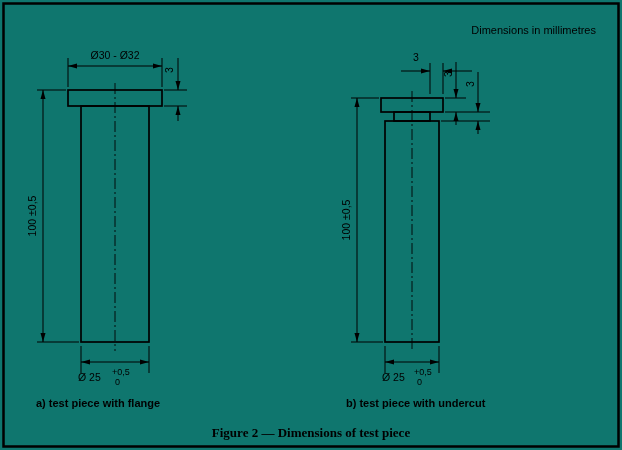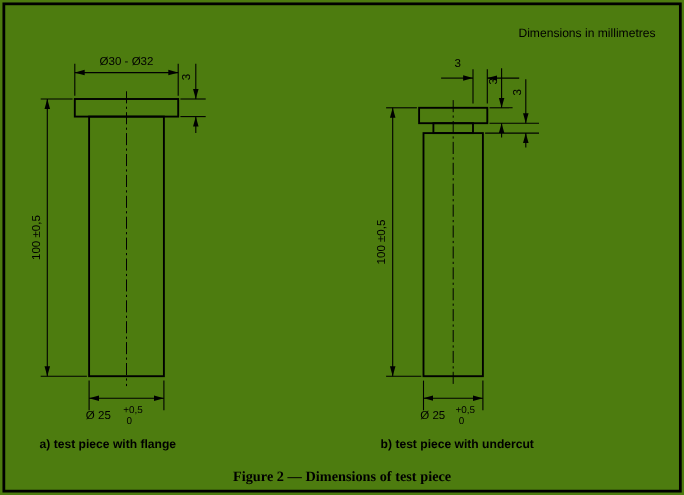--- a/index.html
+++ b/index.html
@@ -1,16 +1,16 @@
 <!DOCTYPE html>
 <html><head>
 <meta charset="utf-8">
 <style>
   html,body{margin:0;padding:0;background:#ffffff;}
-  .page{width:622px;height:450px;position:relative;background:#4d7c0f;overflow:hidden;}
+  .page{width:622px;height:450px;position:relative;background:#0f766e;overflow:hidden;}
   svg{display:block;}
   .obj{fill:none;stroke:#000;stroke-width:1.7;}
   .dim{fill:none;stroke:#000;stroke-width:1;}
   .frame{fill:none;stroke:#000;stroke-width:2.5;}
   .center{fill:none;stroke:#000;stroke-width:0.9;stroke-dasharray:11 3 2 3;}
   text{fill:#000;font-family:"Liberation Sans",sans-serif;}
   .dimtext{font-size:10.5px;}
   .toltext{font-size:9px;}
   .note{font-size:11px;}
   .figlabel{font-size:11px;font-weight:bold;}

